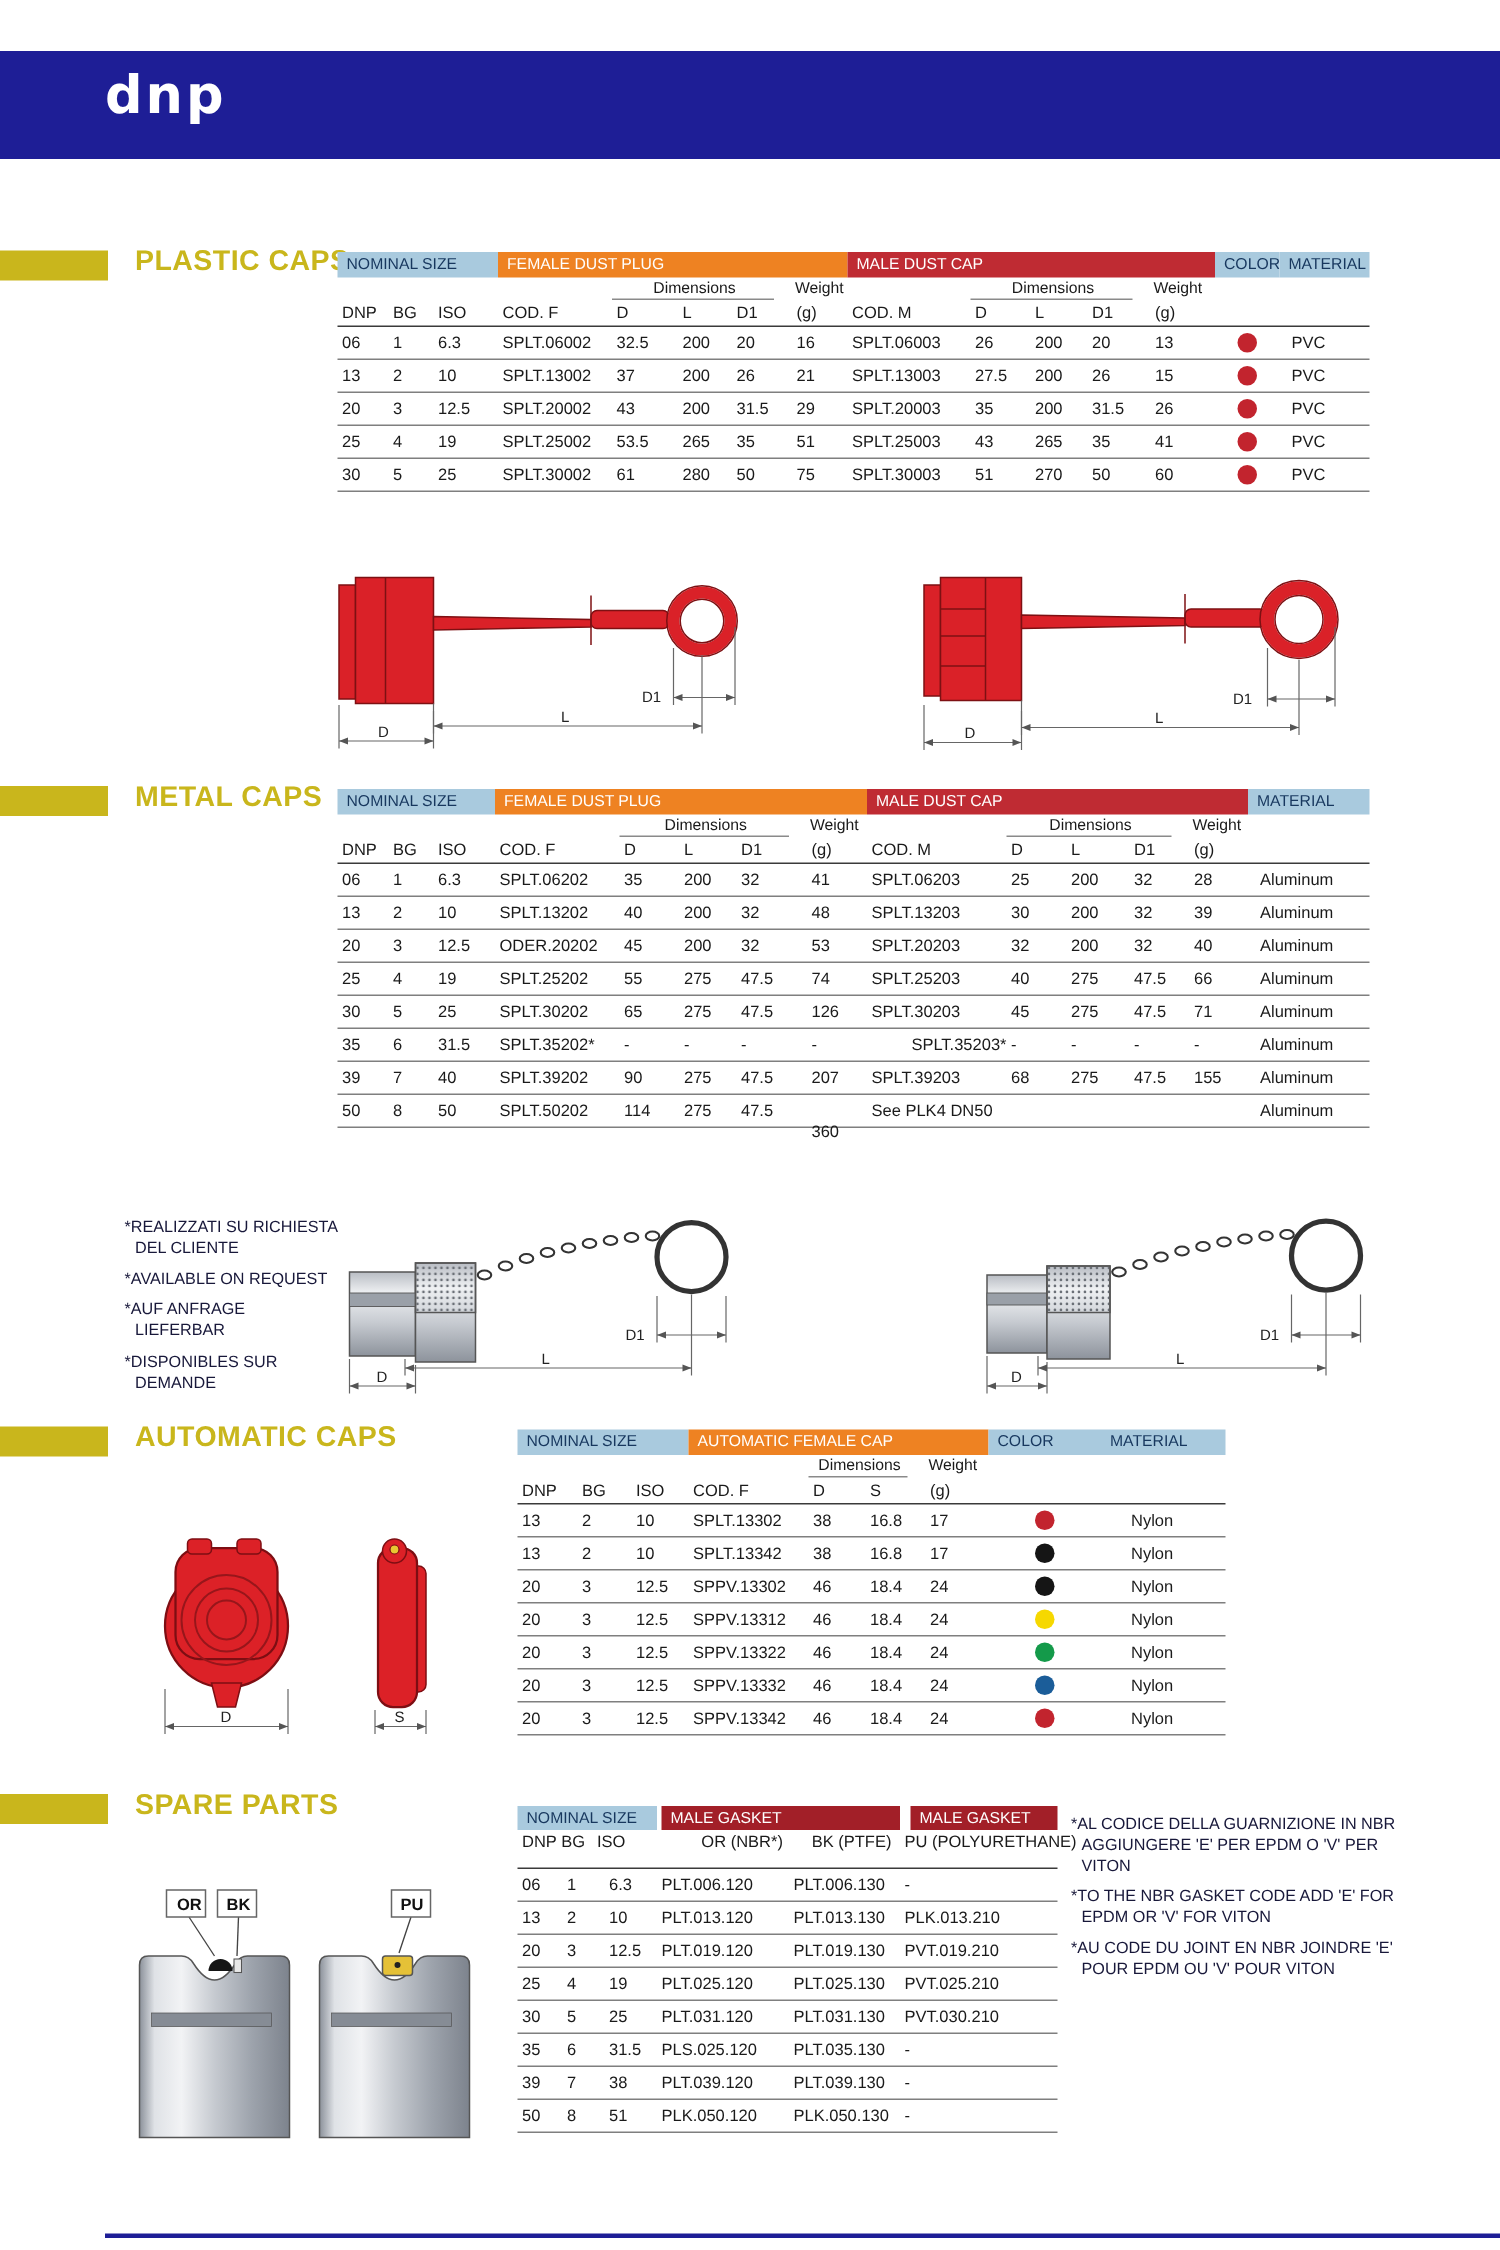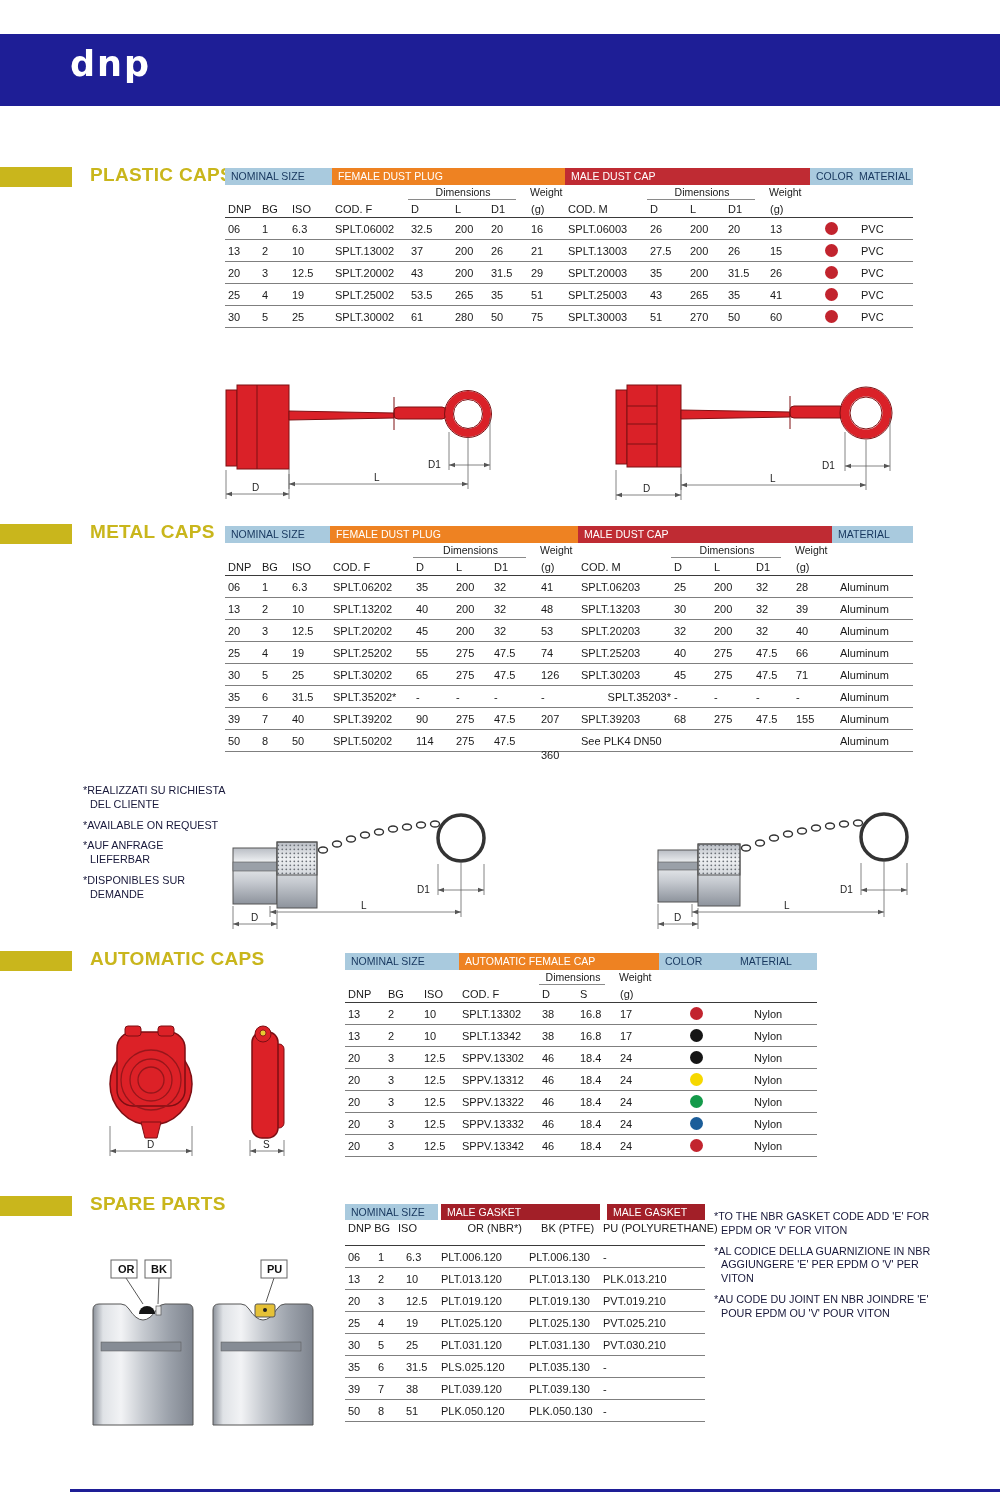--- a/index.html
+++ b/index.html
@@ -25,21 +25,21 @@
 .t-row{display:flex;height:22px;align-items:center;border-bottom:1px solid #7f7f7f}
 .t-row.t-head{height:18px;border-bottom:1.5px solid #3a3a3a}
 .spare .t-row.t-head{height:26px;align-items:flex-start;padding-top:2px}
 .t-cell{padding-left:3px;white-space:nowrap}
 .t-cell.c-dot{display:flex;justify-content:center;align-items:center;padding-left:0}
 .dot{width:13px;height:13px;border-radius:50%}
 .auto .t-cell:last-child{padding-left:20px}
 .plastic .t-cell:last-child,.metal .t-cell:last-child{padding-left:8px}
 .notes{position:absolute}
 .note{font-size:10.8px;line-height:1.28;color:#18183a;margin-bottom:7px;padding-left:7px;text-indent:-7px}
-#metal-notes{left:83px;top:784px;width:142px}
+#metal-notes{left:83px;top:812px;width:142px}
 #spare-notes{left:714px;top:1210px;width:232px}
 .svgbox{position:absolute}
 #footer-rule{position:absolute;left:70px;top:1489px;width:930px;height:3px;background:#1e1e96}
 text{font-family:"Liberation Sans",sans-serif}
 </style>
 </head>
 <body>
 
 <div id="topbar">
   <div id="logo">dnp</div>
@@ -314,21 +314,21 @@
       <div class="t-cell" style="width: 40px;">30</div>
       <div class="t-cell" style="width: 42px;">200</div>
       <div class="t-cell" style="width: 40px;">32</div>
       <div class="t-cell" style="width: 39px;">39</div>
       <div class="t-cell" style="width: 81px;">Aluminum</div>
     </div>
     <div class="t-row">
       <div class="t-cell" style="width: 34px;">20</div>
       <div class="t-cell" style="width: 30px;">3</div>
       <div class="t-cell" style="width: 41px;">12.5</div>
-      <div class="t-cell" style="width: 83px;">SPLT.20202</div>
+      <div class="t-cell" style="width: 83px;">ODER.20202</div>
       <div class="t-cell" style="width: 40px;">45</div>
       <div class="t-cell" style="width: 38px;">200</div>
       <div class="t-cell" style="width: 47px;">32</div>
       <div class="t-cell" style="width: 40px;">53</div>
       <div class="t-cell" style="width: 93px;">SPLT.20203</div>
       <div class="t-cell" style="width: 40px;">32</div>
       <div class="t-cell" style="width: 42px;">200</div>
       <div class="t-cell" style="width: 40px;">32</div>
       <div class="t-cell" style="width: 39px;">40</div>
       <div class="t-cell" style="width: 81px;">Aluminum</div>
@@ -761,22 +761,22 @@
       <div class="t-cell" style="width: 30px;">50</div>
       <div class="t-cell" style="width: 28px;">8</div>
       <div class="t-cell" style="width: 35px;">51</div>
       <div class="t-cell" style="width: 88px;">PLK.050.120</div>
       <div class="t-cell" style="width: 74px;">PLK.050.130</div>
       <div class="t-cell" style="width: 105px;">-</div>
     </div>
   </div>
 
 <div class="notes" id="spare-notes">
+  <div class="note">*AL CODICE DELLA GUARNIZIONE IN NBR AGGIUNGERE 'E' PER EPDM O 'V' PER VITON</div>
   <div class="note">*TO THE NBR GASKET CODE ADD 'E' FOR EPDM OR 'V' FOR VITON</div>
-  <div class="note">*AL CODICE DELLA GUARNIZIONE IN NBR AGGIUNGERE 'E' PER EPDM O 'V' PER VITON</div>
   <div class="note">*AU CODE DU JOINT EN NBR JOINDRE 'E' POUR EPDM OU 'V' POUR VITON</div>
 </div>
 
 <svg class="svgbox" style="left:85px;top:1252px" width="116" height="180" viewBox="0 0 116 180">
   <defs>
     <linearGradient id="gg1" x1="0" y1="0" x2="1" y2="0">
       <stop offset="0" stop-color="#8b919a"></stop>
         <stop offset="0.1" stop-color="#dfe2e6"></stop>
         <stop offset="0.28" stop-color="#f2f3f5"></stop>
         <stop offset="0.5" stop-color="#c6cad0"></stop>

